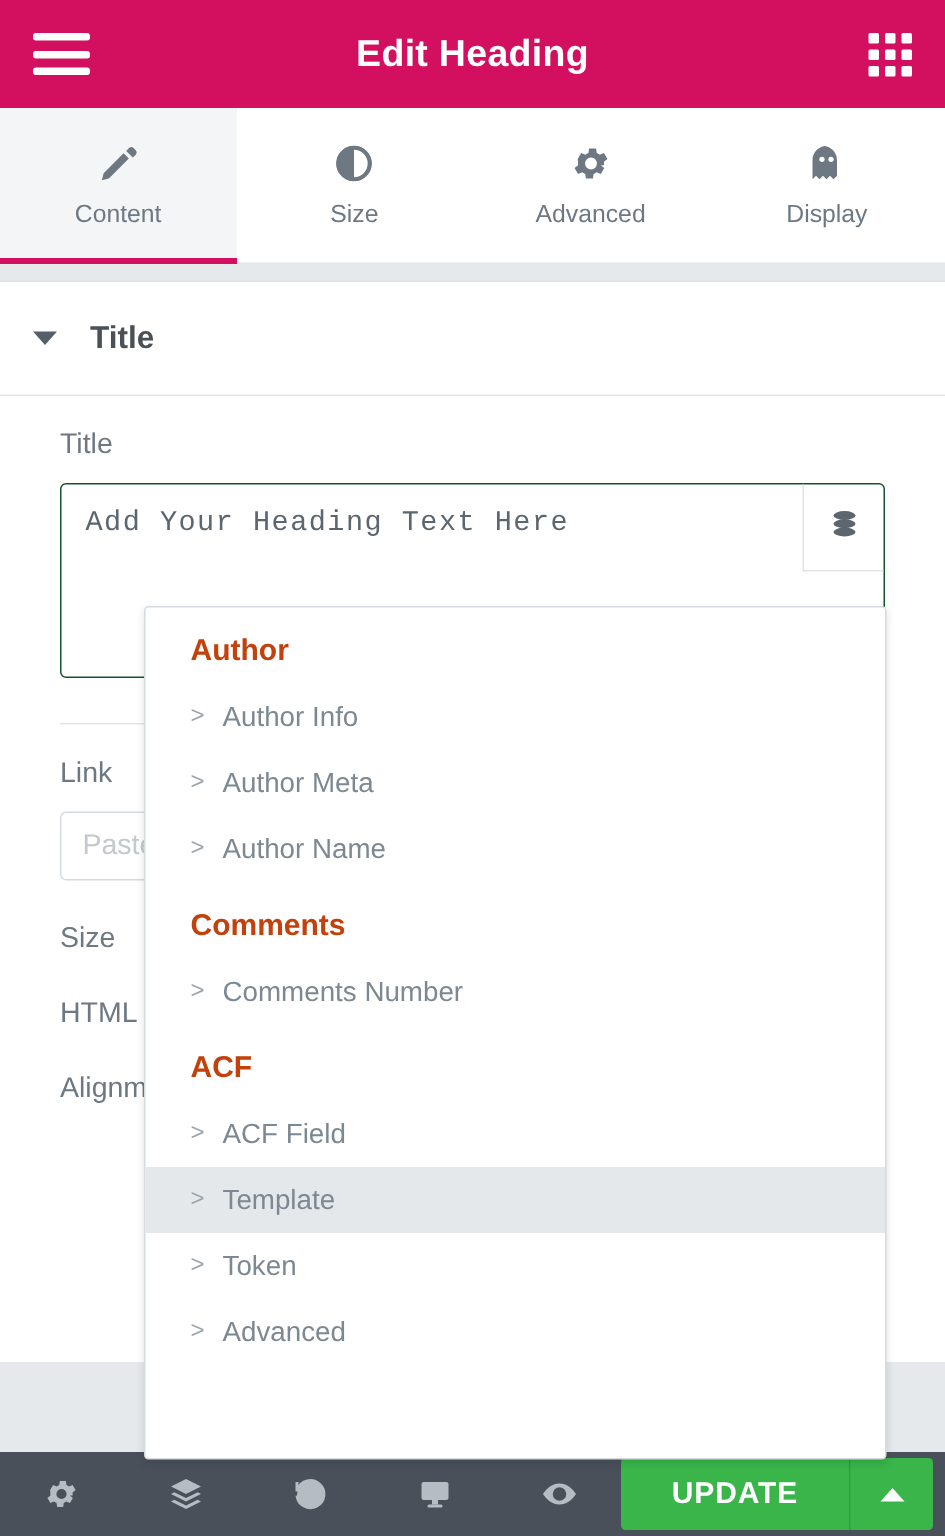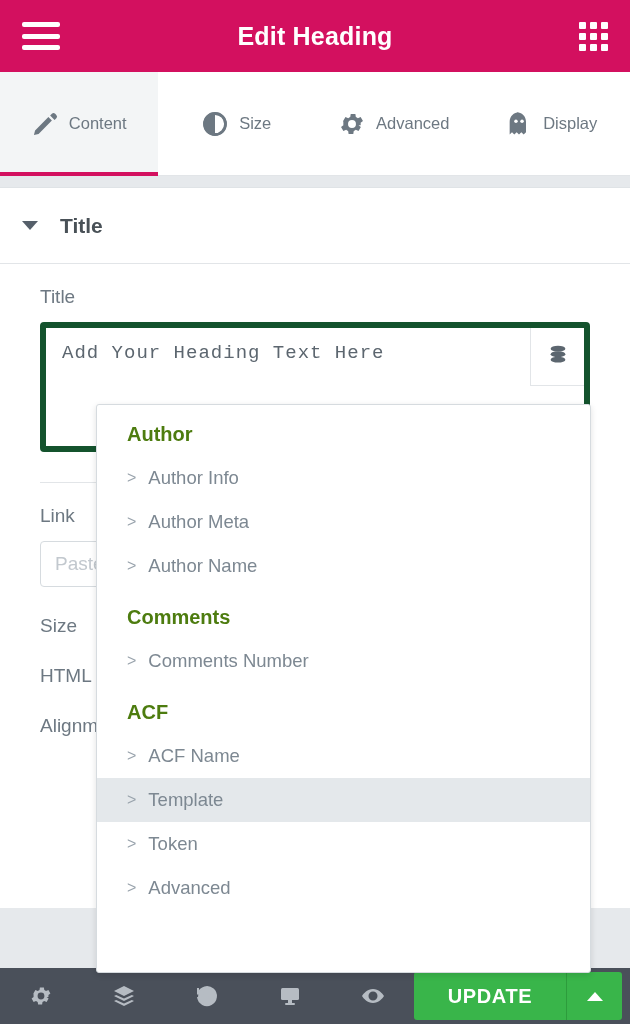--- a/index.html
+++ b/index.html
@@ -29,21 +29,21 @@
   .grid-icon { display: grid; grid-template-columns: repeat(3, 7px);
     grid-template-rows: repeat(3, 7px); gap: 4px; cursor: pointer; z-index: 2; }
   .grid-icon i { display: block; background: #fff; border-radius: 1px; }
 
   
   .tabs {
     position: absolute; top: 72px; left: 0; width: 630px; height: 104px;
     display: flex; background: #ffffff; border-bottom: 1px solid #e2e5e8;
   }
   .tab {
-    flex: 1; display: flex; flex-direction: row; align-items: center;
+    flex: 1; display: flex; flex-direction: column; align-items: center;
     justify-content: center; gap: 10px; cursor: pointer; position: relative;
     color: #6d7882; font-size: 16.5px;
   }
   .tab .tab-icon { height: 30px; display: flex; align-items: center; justify-content: center; }
   .tab.active { background: #f3f5f6; }
   .tab.active::after {
     content: ""; position: absolute; left: 0; right: 0; bottom: -1px;
     height: 4px; background: #d3105f;
   }
   .tab svg { fill: #6d7882; }
@@ -58,42 +58,42 @@
     padding: 0 22px; border-bottom: 1px solid #e2e5e8;
   }
   .caret-down { width: 0; height: 0; border-left: 8px solid transparent;
     border-right: 8px solid transparent; border-top: 9px solid #555f6a; }
   .section-title { font-size: 21px; font-weight: bold; color: #495157; }
 
   .control { padding: 22px 40px 0 40px; }
   .control-label { font-size: 19px; color: #6d7882; margin-bottom: 14px; }
 
   .textarea-wrap { position: relative; display: flex;
-    border: 6px solid #14532d; border-radius: 4px; height: 130px; background: #fff; }
+    border: 1px solid #14532d; border-radius: 4px; height: 130px; background: #fff; }
   .textarea-main { flex: 1; padding: 14px 16px;
     font-family: "Liberation Mono", monospace; font-size: 19px; color: #5c666f;
     letter-spacing: 1px; }
   .db-btn { width: 54px; border-left: 1px solid #e2e5e8; display: flex;
     align-items: flex-start; justify-content: center; padding-top: 16px;
     height: 58px; border-bottom: 1px solid #e2e5e8; cursor: pointer; }
 
   .divider { height: 1px; background: #e2e5e8; margin-top: 30px; }
 
   .link-input { height: 46px; border: 1px solid #d6dbdf; border-radius: 4px;
     display: flex; align-items: center; padding: 0 14px; font-size: 19px; color: #c2c8ce; }
 
   .row-label { padding: 28px 40px 0 40px; font-size: 19px; color: #6d7882; }
 
   
   .dropdown {
     position: absolute; left: 96px; top: 404px; width: 495px; height: 569px;
     background: #fff; border: 1px solid #d6dbdf; border-radius: 3px;
     box-shadow: 0 2px 6px rgba(0,0,0,.12); overflow: hidden; z-index: 30;
   }
-  .dd-group-title { font-size: 20px; font-weight: bold; color: #4d7c0f;
+  .dd-group-title { font-size: 20px; font-weight: bold; color: #c2410c;
     padding: 18px 30px 10px 30px; }
   .dd-item { font-size: 18.5px; color: #7d8892; padding: 11px 30px 11px 30px;
     display: flex; align-items: center; gap: 12px; cursor: pointer; }
   .dd-item .chev { color: #9aa4ad; font-size: 16px; }
   .dd-item.highlight { background: #e4e8eb; }
 
   
   .gray-strip { position: absolute; left: 0; top: 908px; width: 630px; height: 60px;
     background: #e6e9ec; }
   .footer { position: absolute; left: 0; top: 968px; width: 630px; height: 56px;
@@ -232,21 +232,21 @@
       <div class="dd-item">
         <span class="chev">&gt;</span>
         <span>Comments Number</span>
       </div>
     </div>
 
     <div>
       <div class="dd-group-title">ACF</div>
       <div class="dd-item">
         <span class="chev">&gt;</span>
-        <span>ACF Name</span>
+        <span>ACF Field</span>
       </div>
     </div>
 
     <div>
       <div class="dd-item highlight">
         <span class="chev">&gt;</span>
         <span>Template</span>
       </div>
       <div class="dd-item">
         <span class="chev">&gt;</span>

